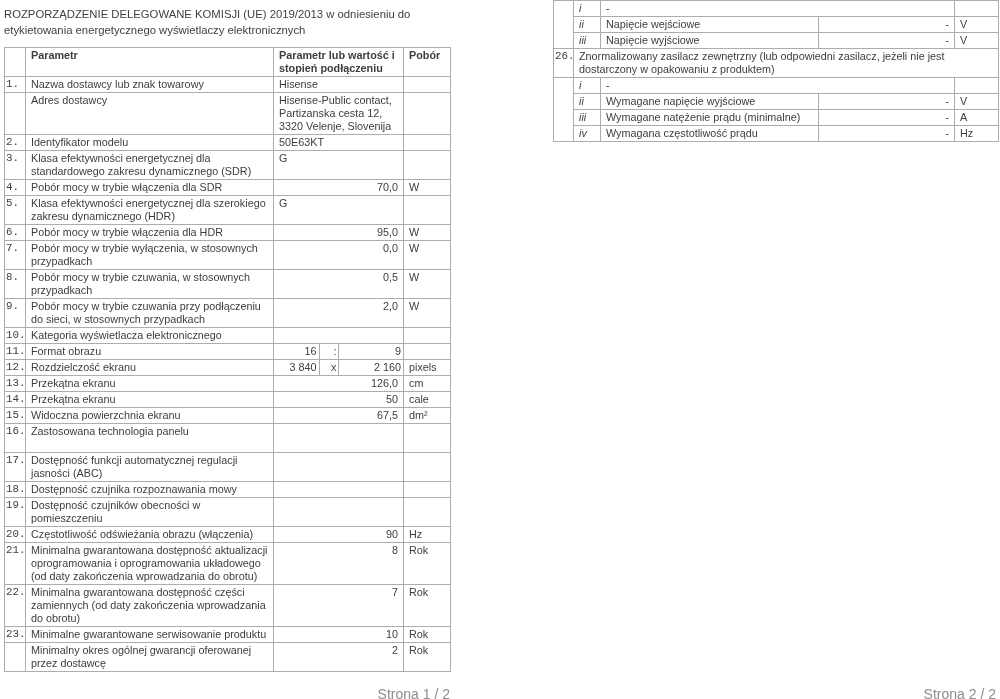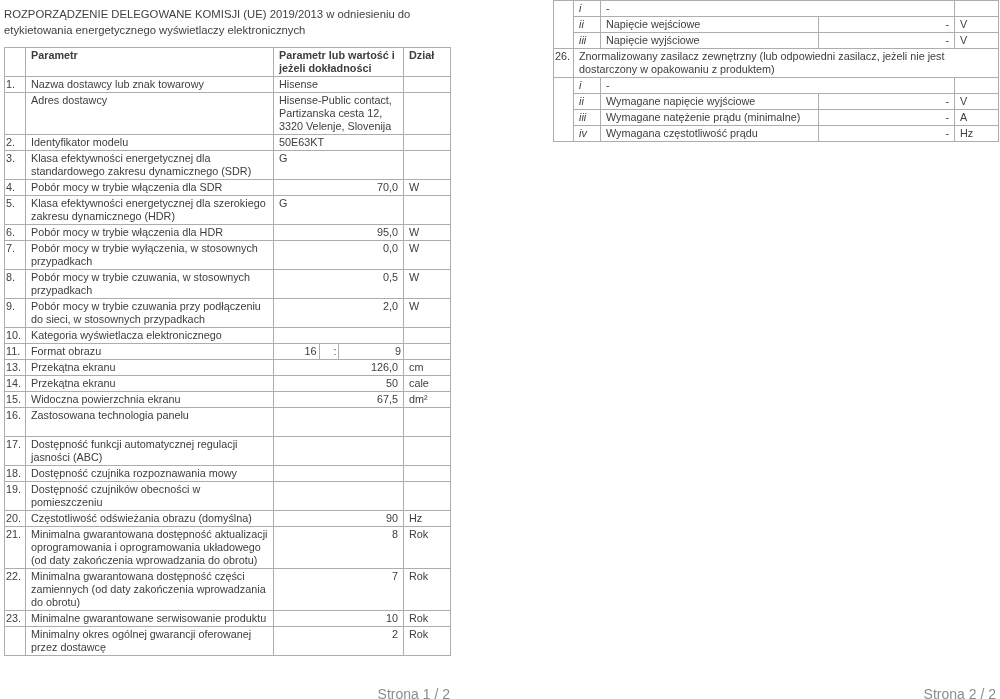--- a/index.html
+++ b/index.html
@@ -13,21 +13,21 @@
     padding-top:6px; }
   .doc-subtitle { font-size:11.3px; line-height:16px; margin-top:6px; color:#3f3f3f;
     width:430px; }
 
   table { border-collapse:collapse; table-layout:fixed; width:100%; }
   #table1 { margin-top:9px; }
   td, th { border:1px solid #adadad; font-size:10.8px; line-height:13px;
     vertical-align:top; padding:1px 5px; color:#3d3d3d; font-weight:normal;
     overflow:hidden; text-align:left; }
   th { font-weight:bold;margin-left:20px; }
-  .c-num { text-align:center; padding-right:12px; padding-left:1px; }
+  .c-num { text-align:center; padding-right:12px; padding-left:1px;font-family:Liberation Mono, monospace; }
   .v-num { text-align:right; }
   .v-center { padding-left:50%; text-align:center; }
   .no-pad { padding:0; }
   .v-pair { display:flex; width:100%; }
   .v-pair > div { padding:1px 2px; text-align:right; }
   .v-pair .z1 { flex:0 0 34.6%; }
   .v-pair .z2 { flex:0 0 15.4%; border-left:1px solid #adadad; }
   .v-pair .z3 { flex:1 1 auto; border-left:1px solid #adadad; }
   .c-sub { font-style:italic; }
   .footer { position:absolute; font-size:14px; color:#8c8c8c; top:686px; }
@@ -43,22 +43,22 @@
     <colgroup>
       <col style="width:21px">
         <col style="width:248px">
         <col style="width:130px">
         <col style="width:47px">
     </colgroup>
     <thead>
       <tr>
         <th></th>
         <th>Parametr</th>
-        <th>Parametr lub wartość i jeżeli dokładności</th>
-        <th>Dział</th>
+        <th>Parametr lub wartość i stopień podłączeniu</th>
+        <th>Pobór</th>
       </tr>
     </thead>
     <tbody id="tbody1">
         <tr>
           <td class="c-num">1.</td>
           <td class="c-param">Nazwa dostawcy lub znak towarowy</td>
           <td class="c-value">Hisense</td>
           <td class="c-unit"></td>
         </tr>
         <tr>
@@ -127,20 +127,32 @@
           <td class="c-value no-pad">
             <div class="v-pair">
               <div class="z1">16</div>
               <div class="z2">:</div>
               <div class="z3">9</div>
             </div>
           </td>
           <td class="c-unit"></td>
         </tr>
         <tr>
+          <td class="c-num">12.</td>
+          <td class="c-param">Rozdzielczość ekranu</td>
+          <td class="c-value no-pad">
+            <div class="v-pair">
+              <div class="z1">3 840</div>
+              <div class="z2">x</div>
+              <div class="z3">2 160</div>
+            </div>
+          </td>
+          <td class="c-unit">pixels</td>
+        </tr>
+        <tr>
           <td class="c-num">13.</td>
           <td class="c-param">Przekątna ekranu</td>
           <td class="c-value v-num">126,0</td>
           <td class="c-unit">cm</td>
         </tr>
         <tr>
           <td class="c-num">14.</td>
           <td class="c-param">Przekątna ekranu</td>
           <td class="c-value v-num">50</td>
           <td class="c-unit">cale</td>
@@ -170,21 +182,21 @@
           <td class="c-unit"></td>
         </tr>
         <tr>
           <td class="c-num">19.</td>
           <td class="c-param">Dostępność czujników obecności w pomieszczeniu</td>
           <td class="c-value v-center">Nie</td>
           <td class="c-unit"></td>
         </tr>
         <tr>
           <td class="c-num">20.</td>
-          <td class="c-param">Częstotliwość odświeżania obrazu (domyślna)</td>
+          <td class="c-param">Częstotliwość odświeżania obrazu (włączenia)</td>
           <td class="c-value v-num">90</td>
           <td class="c-unit">Hz</td>
         </tr>
         <tr>
           <td class="c-num">21.</td>
           <td class="c-param">Minimalna gwarantowana dostępność aktualizacji oprogramowania i oprogramowania układowego (od daty zakończenia wprowadzania do obrotu)</td>
           <td class="c-value v-num">8</td>
           <td class="c-unit">Rok</td>
         </tr>
         <tr>

